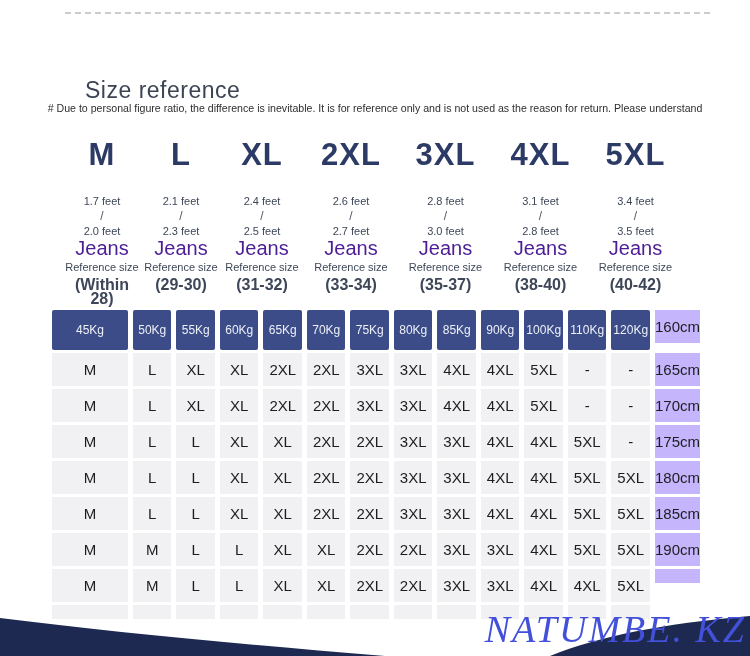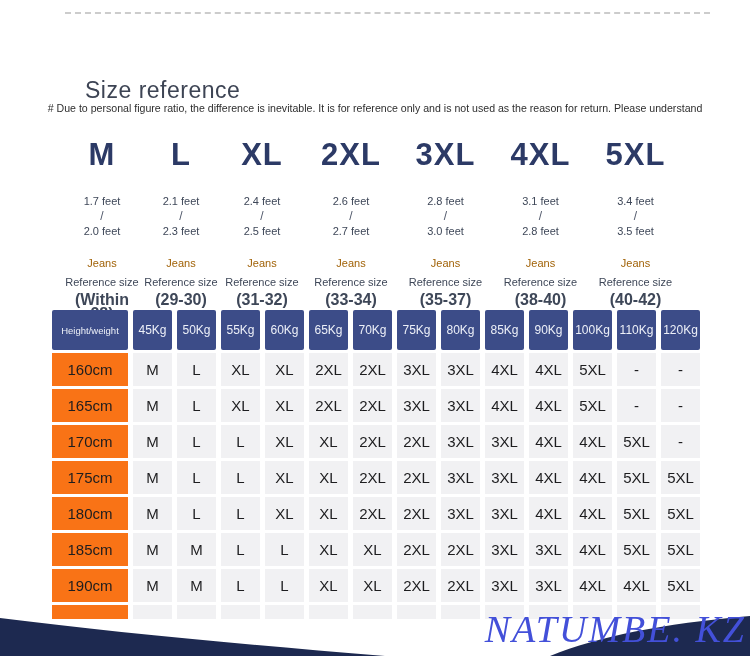--- a/index.html
+++ b/index.html
@@ -24,41 +24,41 @@
     display:grid; grid-template-columns:80px 78px 84px 94px 95px 95px 95px;
   }
   .size-col { text-align:center; }
   .size-label {
     font-size:31px; font-weight:700; color:var(--accent-text-navy,#2c3a66);
     letter-spacing:1px; line-height:34px;
   }
   .feet { font-size:11px; color:#3e4758; line-height:15px; }
   .feet-min { margin-top:22px; }
   .slash { font-size:12px; color:#50586a; line-height:15px; }
-  .jeans { font-size:11px; color:#a16207; margin-top:15px; line-height:19px; }
+  .jeans { font-size:20px; color:#4c1d95; margin-top:0; line-height:19px; }
   .ref-size { font-size:11px; color:#3e4758; margin-top:2px; line-height:14px; }
   .jeans-range { font-size:16px; color:#3e4758; margin-top:4px; line-height:14px;font-weight:bold; }
 
   .size-table {
     position:absolute; left:52px; top:310px; width:648px;
     display:grid; grid-template-columns:76px repeat(13, 1fr);
     column-gap:5px; row-gap:3px;
   }
   .th {
     background:var(--header-navy,#3c4c88); color:#edf0f8; height:40px;
     display:flex; align-items:center; justify-content:center;
     font-size:12px; border-radius:2px;
   }
   .th.corner { font-size:9.5px; }
   .cell {
     background:var(--cell-gray,#f1f1f3); height:33px;
     display:flex; align-items:center; justify-content:center;
     font-size:15px; color:#1d1d1f;
   }
-  .cell.height { background:#f97316; }
+  .cell.height { background:#c4b5fd; }
   .cell.partial { height:14px; }
 
   .bottom-waves { position:absolute; left:0; bottom:0; width:750px; height:62px; }
   .watermark {
     position:absolute; right:4px; bottom:5px;
     font-family:"Liberation Serif", serif; font-style:italic;
     font-size:38px; color:var(--watermark-blue,#4350d9); letter-spacing:2px;margin-left:20px;
   }
 </style>
 </head>
@@ -132,21 +132,20 @@
         <div class="feet feet-min">3.4 feet</div>
         <div class="slash">/</div>
         <div class="feet">3.5 feet</div>
         <div class="jeans">Jeans</div>
         <div class="ref-size">Reference size</div>
         <div class="jeans-range">(40-42)</div>
       </div>
     </div>
 
   <div class="size-table" id="size-table">
-      <div class="th corner">Height/weight</div>
       <div class="th">45Kg</div>
       <div class="th">50Kg</div>
       <div class="th">55Kg</div>
       <div class="th">60Kg</div>
       <div class="th">65Kg</div>
       <div class="th">70Kg</div>
       <div class="th">75Kg</div>
       <div class="th">80Kg</div>
       <div class="th">85Kg</div>
       <div class="th">90Kg</div>

